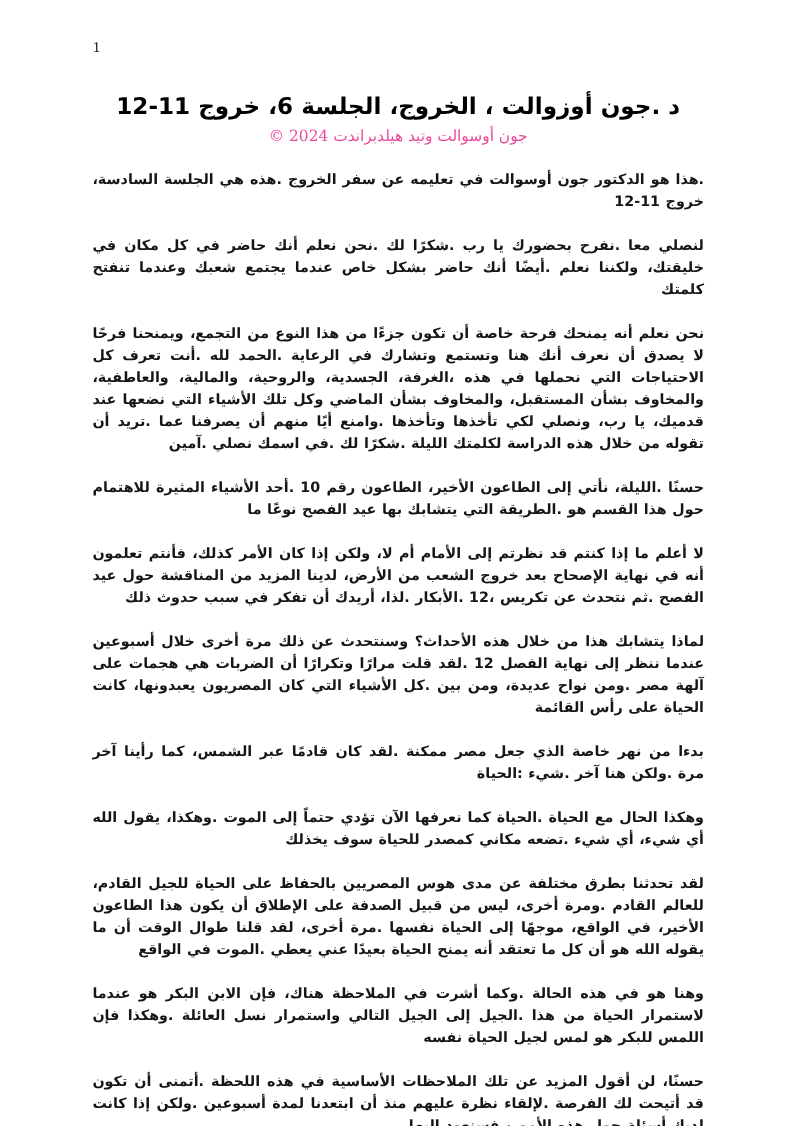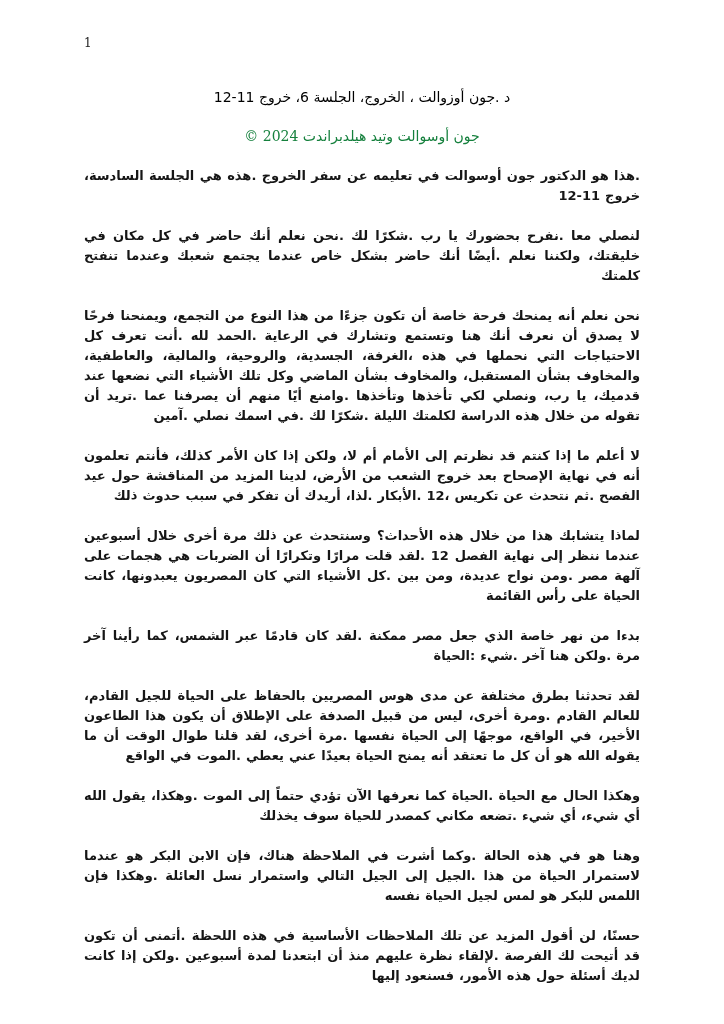--- a/index.html
+++ b/index.html
@@ -19,34 +19,34 @@
     font-family: "DejaVu Serif", "DejaVu Sans", serif;
     font-size: 12px;
     color: #222222;
     height: 14px;
     text-align: left;
   }
   .doc-title {
     direction: rtl;
     unicode-bidi: plaintext;
     text-align: center;
-    font-size: 14px;
+    font-size: 21px;
     line-height: 26px;
-    font-weight: normal;
+    font-weight: bold;
     color: #000000;
     margin: 34px 0 1px 0;
   }
   .copyright {
     direction: rtl;
     text-align: center;
     font-family: "DejaVu Serif", "DejaVu Sans", serif;
     font-size: 14px;
     line-height: 20px;
-    color: #15803d;
-    margin: 16px;
+    color: #ec4899;
+    margin: 4px;
   }
   .doc-body { margin-top: 16px; font-weight: bold; }
   .doc-body p {
     direction: rtl;
     text-align: justify;
     font-size: 13px;
     line-height: 20px;
     margin: 20px 0 0 0;
     color: #161616;
     word-spacing: 0.5px;
@@ -59,21 +59,22 @@
   <div class="page-number">1</div>
 
   <h1 class="doc-title" dir="rtl">د .جون أوزوالت ، الخروج، الجلسة 6، خروج 11-12</h1>
 
   <div class="copyright" dir="rtl">جون أوسوالت وتيد هيلدبراندت 2024 ©</div>
 
   <div class="doc-body">
     <p dir="rtl">.هذا هو الدكتور جون أوسوالت في تعليمه عن سفر الخروج .هذه هي الجلسة السادسة، خروج 11-12</p>
     <p dir="rtl">لنصلي معا .نفرح بحضورك يا رب .شكرًا لك .نحن نعلم أنك حاضر في كل مكان في خليقتك، ولكننا نعلم .أيضًا أنك حاضر بشكل خاص عندما يجتمع شعبك وعندما تنفتح كلمتك</p>
     <p dir="rtl">نحن نعلم أنه يمنحك فرحة خاصة أن تكون جزءًا من هذا النوع من التجمع، ويمنحنا فرحًا لا يصدق أن نعرف أنك هنا وتستمع وتشارك في الرعاية .الحمد لله .أنت تعرف كل الاحتياجات التي نحملها في هذه ،الغرفة، الجسدية، والروحية، والمالية، والعاطفية، والمخاوف بشأن المستقبل، والمخاوف بشأن الماضي وكل تلك الأشياء التي نضعها عند قدميك، يا رب، ونصلي لكي تأخذها وتأخذها .وامنع أيًا منهم أن يصرفنا عما .تريد أن تقوله من خلال هذه الدراسة لكلمتك الليلة .شكرًا لك .في اسمك نصلي .آمين</p>
+    <p dir="rtl">حسنًا .الليلة، نأتي إلى الطاعون الأخير، الطاعون رقم 10 .أحد الأشياء المثيرة للاهتمام حول هذا القسم هو .الطريقة التي يتشابك بها عيد الفصح نوعًا ما</p>
     <p dir="rtl">لا أعلم ما إذا كنتم قد نظرتم إلى الأمام أم لا، ولكن إذا كان الأمر كذلك، فأنتم تعلمون أنه في نهاية الإصحاح بعد خروج الشعب من الأرض، لدينا المزيد من المناقشة حول عيد الفصح .ثم نتحدث عن تكريس ،12 .الأبكار .لذا، أريدك أن تفكر في سبب حدوث ذلك</p>
     <p dir="rtl">لماذا يتشابك هذا من خلال هذه الأحداث؟ وسنتحدث عن ذلك مرة أخرى خلال أسبوعين عندما ننظر إلى نهاية الفصل 12 .لقد قلت مرارًا وتكرارًا أن الضربات هي هجمات على آلهة مصر .ومن نواح عديدة، ومن بين .كل الأشياء التي كان المصريون يعبدونها، كانت الحياة على رأس القائمة</p>
     <p dir="rtl">بدءا من نهر خاصة الذي جعل مصر ممكنة .لقد كان قادمًا عبر الشمس، كما رأينا آخر مرة .ولكن هنا آخر .شيء :الحياة</p>
+    <p dir="rtl">وهكذا الحال مع الحياة .الحياة كما نعرفها الآن تؤدي حتماً إلى الموت .وهكذا، يقول الله أي شيء، أي شيء .تضعه مكاني كمصدر للحياة سوف يخذلك</p>
     <p dir="rtl">لقد تحدثنا بطرق مختلفة عن مدى هوس المصريين بالحفاظ على الحياة للجيل القادم، للعالم القادم .ومرة أخرى، ليس من قبيل الصدفة على الإطلاق أن يكون هذا الطاعون الأخير، في الواقع، موجهًا إلى الحياة نفسها .مرة أخرى، لقد قلنا طوال الوقت أن ما يقوله الله هو أن كل ما تعتقد أنه يمنح الحياة بعيدًا عني يعطي .الموت في الواقع</p>
-    <p dir="rtl">وهكذا الحال مع الحياة .الحياة كما نعرفها الآن تؤدي حتماً إلى الموت .وهكذا، يقول الله أي شيء، أي شيء .تضعه مكاني كمصدر للحياة سوف يخذلك</p>
     <p dir="rtl">وهنا هو في هذه الحالة .وكما أشرت في الملاحظة هناك، فإن الابن البكر هو عندما لاستمرار الحياة من هذا .الجيل إلى الجيل التالي واستمرار نسل العائلة .وهكذا فإن اللمس للبكر هو لمس لجيل الحياة نفسه</p>
     <p dir="rtl">حسنًا، لن أقول المزيد عن تلك الملاحظات الأساسية في هذه اللحظة .أتمنى أن تكون قد أتيحت لك الفرصة .لإلقاء نظرة عليهم منذ أن ابتعدنا لمدة أسبوعين .ولكن إذا كانت لديك أسئلة حول هذه الأمور، فسنعود إليها</p>
   </div>
 </div>
 
 </body></html>

